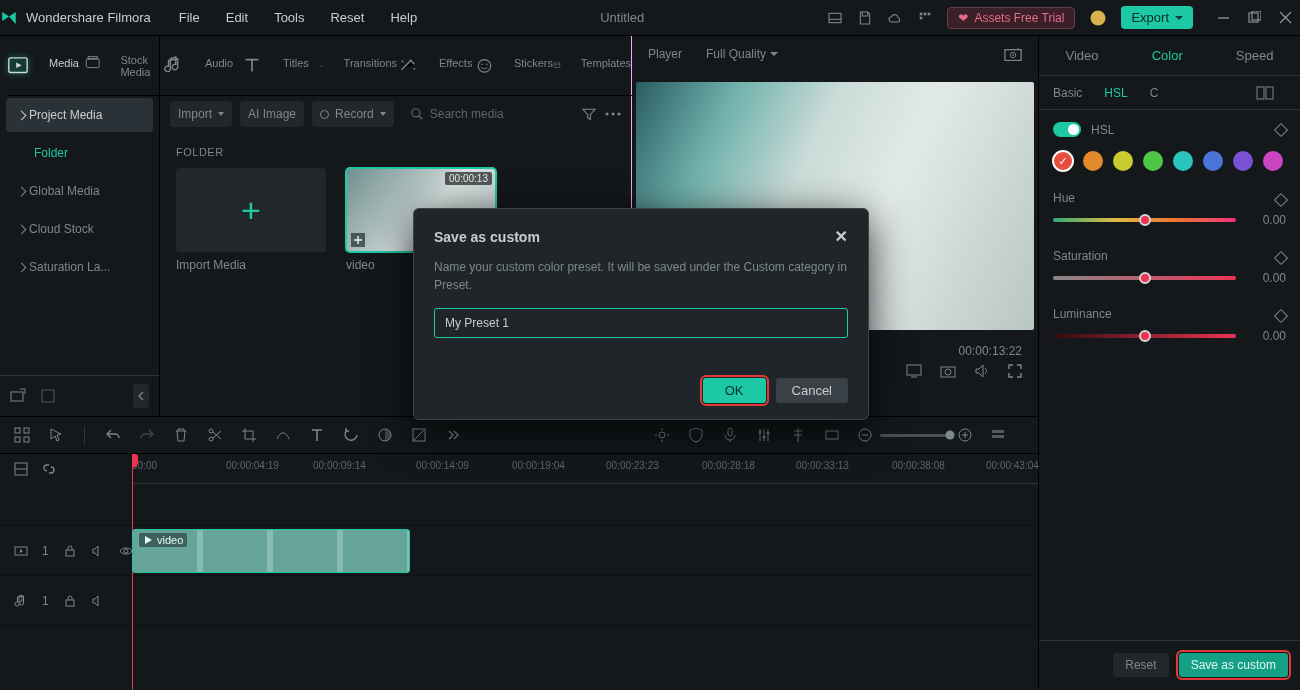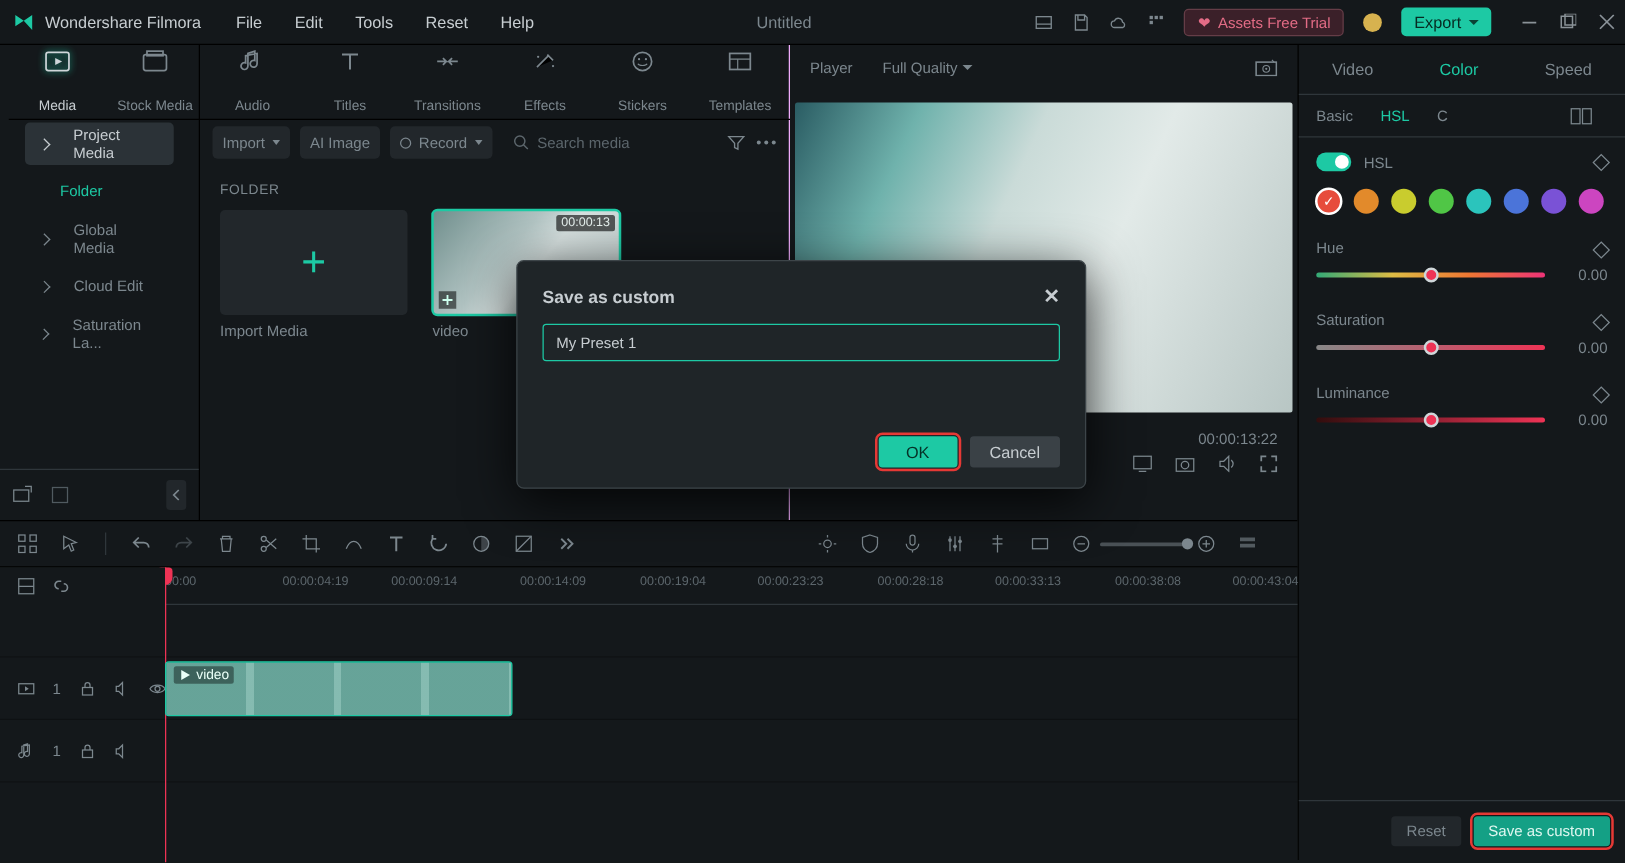--- a/index.html
+++ b/index.html
@@ -14,48 +14,48 @@
     --accent-dark:#14a085;
     --border:#2f363b;
     --red-outline:#e53935;
     --slider-track:#4a5156;
   }
   *{box-sizing:border-box;font-family:"Segoe UI",Arial,sans-serif;}
   body{margin:0;width:1300px;height:690px;background:var(--bg2);color:var(--text-dim);font-size:12px;overflow:hidden;position:relative;}
   svg{display:block}
 
   
-  .titlebar{height:36px;background:var(--bg2);display:flex;align-items:center;padding:0 8px 0 10px;border-bottom:1px solid #000;}
+  .titlebar{height:36px;background:var(--bg2);display:flex;align-items:center;padding:0 8px 0 0;border-bottom:1px solid #000;}
   .logo{width:18px;height:18px;margin-right:8px}
   .brand{color:var(--text);font-size:13px;margin-right:28px}
   .menu{display:flex;gap:26px}
   .menu span{color:var(--text);font-size:13px;cursor:pointer}
   .title-center{flex:1;text-align:center;color:var(--text-dim);font-size:13px}
   .title-right{display:flex;align-items:center;gap:14px}
   .tb-icon{width:16px;height:16px;color:var(--text-dim)}
   .assets-trial{display:flex;align-items:center;gap:6px;background:#3b2029;border:1px solid #653d47;border-radius:4px;padding:3px 10px;color:#e36c86;font-size:12px}
   .export-btn{display:flex;align-items:center;gap:6px;background:var(--accent);color:#062b22;border-radius:4px;padding:4px 10px;font-size:13px;font-weight:500}
   .export-btn .chev{border-top:4px solid #0a4235;border-left:4px solid transparent;border-right:4px solid transparent}
   .window-controls{display:flex;gap:18px;margin-left:10px}
   .window-controls span{width:13px;height:13px}
 
   
   .upper{display:flex;height:380px}
 
   
   .left-col{width:160px;background:var(--bg2);display:flex;flex-direction:column;border-right:1px solid #000}
   .asset-tabs{height:60px;display:flex;align-items:center;padding:0 0 0 0;gap:0;border-bottom:1px solid #000}
   .asset-tabs{width:625px;position:absolute;left:7px;top:36px;z-index:2}
-  .asset-tab{flex:none;width:78px;display:flex;flex-direction:column;align-items:center;gap:20px;font-size:11px;color:var(--text-dim);cursor:pointer}
+  .asset-tab{flex:none;width:78px;display:flex;gap:20px;font-size:11px;color:var(--text-dim);cursor:pointer}
   .asset-tab.active{color:var(--text)}
   .asset-tab .ticon{width:22px;height:18px}
   .asset-tab.active .glow{filter:drop-shadow(0 0 3px var(--accent))}
 
   .sidebar{margin-top:60px;flex:1;display:flex;flex-direction:column;padding:0;}
-  .side-item{display:flex;align-items:center;gap:20px;height:34px;padding:0 12px;color:var(--text-dim);cursor:pointer;border-radius:4px;margin:2px 20px}
+  .side-item{display:flex;align-items:center;gap:4px;height:34px;padding:0 12px;color:var(--text-dim);cursor:pointer;border-radius:4px;margin:2px 6px}
   .side-item.current{background:#2b3237;color:var(--text)}
   .side-item.sub{padding-left:28px;color:var(--accent)}
   .chev-r{width:7px;height:7px;border-top:1px solid currentColor;border-right:1px solid currentColor;transform:rotate(45deg)}
   .sidebar-footer{margin-top:auto;display:flex;gap:14px;align-items:center;padding:8px 10px;border-top:1px solid var(--border)}
   .sidebar-footer .sf-icon{width:16px;height:16px}
   .sidebar-footer .collapse{margin-left:auto;width:16px;height:24px;background:var(--bg3);border-radius:3px;display:flex;align-items:center;justify-content:center}
 
   
   .media-browser{position:absolute;left:160px;top:36px;width:472px;height:380px;background:var(--bg2);border-right:1px solid #f0abfc}
   .mb-toolbar{margin-top:60px;height:36px;display:flex;align-items:center;padding:0 10px;gap:8px}
@@ -136,21 +136,21 @@
   .th-ic{width:14px;height:14px}
   .clip{margin-left:0;height:44px;width:278px;border:1.5px solid var(--accent);border-radius:3px;background:var(--accent-dark);position:relative;overflow:hidden}
   .clip .frames{position:absolute;inset:0;background:repeating-linear-gradient(90deg,#8aa5a1 0 64px,#b6c7c4 64px 70px);opacity:.7}
   .clip .clip-label{position:absolute;left:6px;top:3px;font-size:11px;color:#eafff8;display:flex;align-items:center;gap:4px;background:#0006;padding:1px 4px;border-radius:2px}
   .tl-controls{position:absolute;left:0;top:454px;height:30px;width:132px;display:flex;align-items:center;gap:14px;padding:0 14px;background:var(--bg2);z-index:1}
   .dialog{position:absolute;left:413px;top:208px;width:456px;background:#1f2528;border:1px solid #3d4549;border-radius:6px;box-shadow:0 10px 40px #000c;padding:18px 20px 16px;z-index:50}
   .dlg-title{font-size:14px;color:var(--text);font-weight:600;margin-bottom:12px;display:flex;align-items:center}
   .dlg-close{margin-left:auto;color:var(--text);font-size:16px;cursor:pointer}
   .dlg-text{font-size:12px;color:var(--text-dim);line-height:1.5;margin-bottom:14px}
   .dlg-input{width:100%;height:30px;border:1.5px solid var(--accent);border-radius:3px;background:transparent;color:var(--text);font-size:12px;padding:0 10px;outline:none}
-  .dlg-actions{display:flex;justify-content:flex-end;gap:10px;margin-top:60px}
+  .dlg-actions{display:flex;justify-content:flex-end;gap:10px;margin-top:40px}
   .ok-btn{background:var(--accent);color:#053127;padding:5px 22px;border-radius:3px;font-size:13px}
   .cancel-btn{background:#3a4146;color:var(--text);padding:5px 16px;border-radius:3px;font-size:13px}
 
   
   .ibox{display:inline-flex;align-items:center;justify-content:center}
 </style>
 </head>
 <body>
 
 <div class="titlebar">
@@ -314,21 +314,21 @@
       </div>
       <div class="side-item sub">
         <span>Folder</span>
       </div>
       <div class="side-item">
         <span class="chev-r"></span>
         <span>Global Media</span>
       </div>
       <div class="side-item">
         <span class="chev-r"></span>
-        <span>Cloud Edit</span>
+        <span>Cloud Stock</span>
       </div>
       <div class="side-item">
         <span class="chev-r"></span>
         <span>Saturation La...</span>
       </div>
 
       <div class="sidebar-footer">
         <span class="sf-icon ibox">
             <svg viewBox="0 0 16 16">
               <rect x="1" y="4" width="12" height="9" fill="none" stroke="#7c878e"></rect>
@@ -769,18 +769,19 @@
         </span>
     </div>
   </div>
 </div>
 
 <div class="dialog">
   <div class="dlg-title">
     <span>Save as custom</span>
     <span class="dlg-close">✕</span>
   </div>
+  <div class="dlg-text">Name your custom color preset. It will be saved under the Custom category in Preset.</div>
   <input class="dlg-input" value="My Preset 1" style="">
   <div class="dlg-actions">
     <span class="ok-btn red-ring">OK</span>
     <span class="cancel-btn">Cancel</span>
   </div>
 </div>
 
 </body></html>

